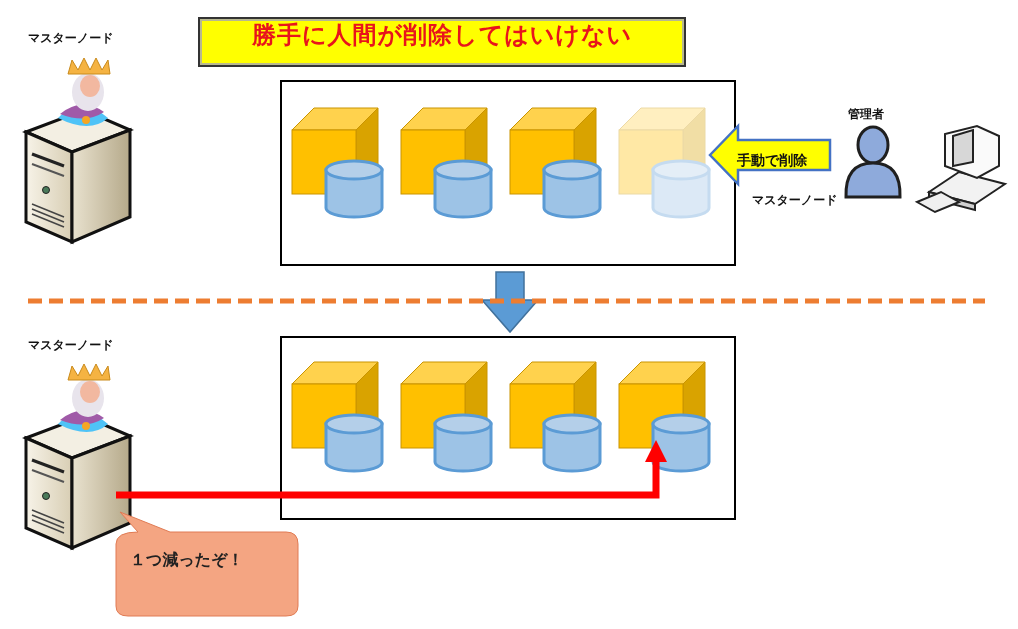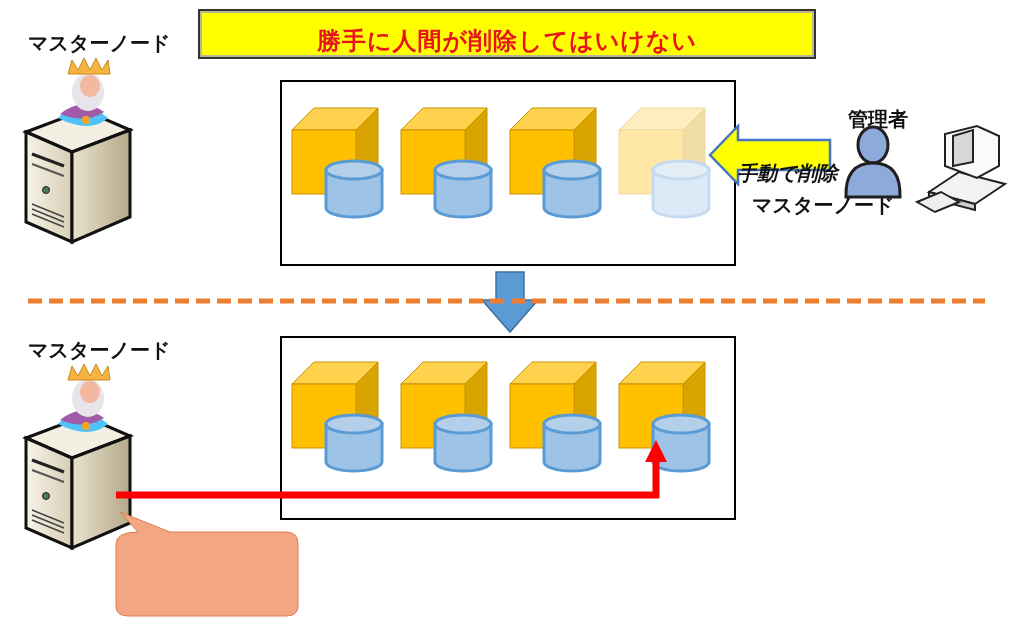--- a/index.html
+++ b/index.html
@@ -1,20 +1,20 @@
 <!DOCTYPE html>
 <html><head>
 <meta charset="utf-8">
 <style>
   html,body{margin:0;padding:0;background:#fff;}
   body{width:1018px;height:629px;position:relative;overflow:hidden;font-family:"DejaVu Sans",sans-serif;}
   .abs{position:absolute;}
-  .title-box{left:198px;top:9px;width:618px;height:50px;background:#ffff00;border:2px solid #333;box-shadow:inset 0 0 0 2px #b8b890;display:flex;align-items:flex-end;justify-content:center;box-sizing:border-box;}
+  .title-box{left:198px;top:17px;width:488px;height:50px;background:#ffff00;border:2px solid #333;box-shadow:inset 0 0 0 2px #b8b890;display:flex;align-items:flex-start;justify-content:center;box-sizing:border-box;}
   .title-box span{color:#e8141c;font-size:24px;font-weight:bold;letter-spacing:1px;}
-  .label{font-size:20px;font-weight:bold;color:#111;white-space:nowrap;}
+  .label{font-size:12px;font-weight:bold;color:#111;white-space:nowrap;}
   .frame{border:2px solid #000;box-sizing:border-box;background:#fff;}
   .callout-text{font-size:16px;font-weight:bold;color:#222;line-height:30px;}
   svg{overflow:visible;}
 </style>
 </head>
 <body>
 
 <div class="abs title-box">
   <span>勝手に人間が削除してはいけない</span>
 </div>
@@ -95,21 +95,21 @@
       <g>
         <path d="M373,90 L373,128 A28,9 0 0 0 429,128 L429,90 Z" fill="#9dc3e6" stroke="#5b9bd5" stroke-width="3"></path>
         <ellipse cx="401" cy="90" rx="28" ry="9" fill="#b4cfe9" stroke="#5b9bd5" stroke-width="3"></ellipse>
       </g>
     </g>
   </svg>
 
 <svg class="abs" style="left:708px;top:124px;" width="125" height="62">
   <polygon points="2,31 30,2 30,16 122,16 122,46 30,46 30,60" fill="#ffff00" stroke="#4472c4" stroke-width="2.5"></polygon>
 </svg>
-<div class="abs label" style="left:737px;top:160px;font-size:20px;font-style:italic;">手動で削除</div>
+<div class="abs label" style="left:737px;top:152px;font-size:14px;">手動で削除</div>
 <div class="abs label" style="left:752px;top:192px;">マスターノード</div>
 
 <div class="abs label" style="left:848px;top:106px;">管理者</div>
 <svg class="abs" style="left:843px;top:123px;" width="60" height="76">
   <ellipse cx="30" cy="22" rx="15" ry="18" fill="#8eaadb" stroke="#1f1f1f" stroke-width="3"></ellipse>
   <path d="M3,74 Q2,40 30,40 Q58,40 57,74Z" fill="#8eaadb" stroke="#1f1f1f" stroke-width="3"></path>
 </svg>
 <svg class="abs" style="left:915px;top:122px;" width="92" height="90">
   <polygon points="14,70 44,50 90,62 60,82" fill="#f2f2f2" stroke="#222" stroke-width="2"></polygon>
   <polygon points="14,70 14,76 60,88 60,82" fill="#d0d0d0" stroke="#222" stroke-width="2"></polygon>
@@ -197,13 +197,14 @@
 
 <svg class="abs" style="left:0;top:0;" width="1018" height="629">
   <polyline points="116,495 656,495 656,460" fill="none" stroke="#ff0000" stroke-width="7"></polyline>
   <polygon points="645,462 656,440 667,462" fill="#ff0000"></polygon>
 </svg>
 
 <svg class="abs" style="left:110px;top:510px;" width="190" height="110">
   <path d="M28,22 L10,2 L60,22 L176,22 Q188,22 188,34 L188,96 Q188,106 176,106 L18,106 Q6,106 6,96 L6,34 Q6,22 28,22Z" fill="#f4a582" stroke="#e07b54" stroke-width="1"></path>
 </svg>
 <div class="abs callout-text" style="left:130px;top:545px;">
+  <div>１つ減ったぞ！</div>
 </div>
 
 </body></html>

